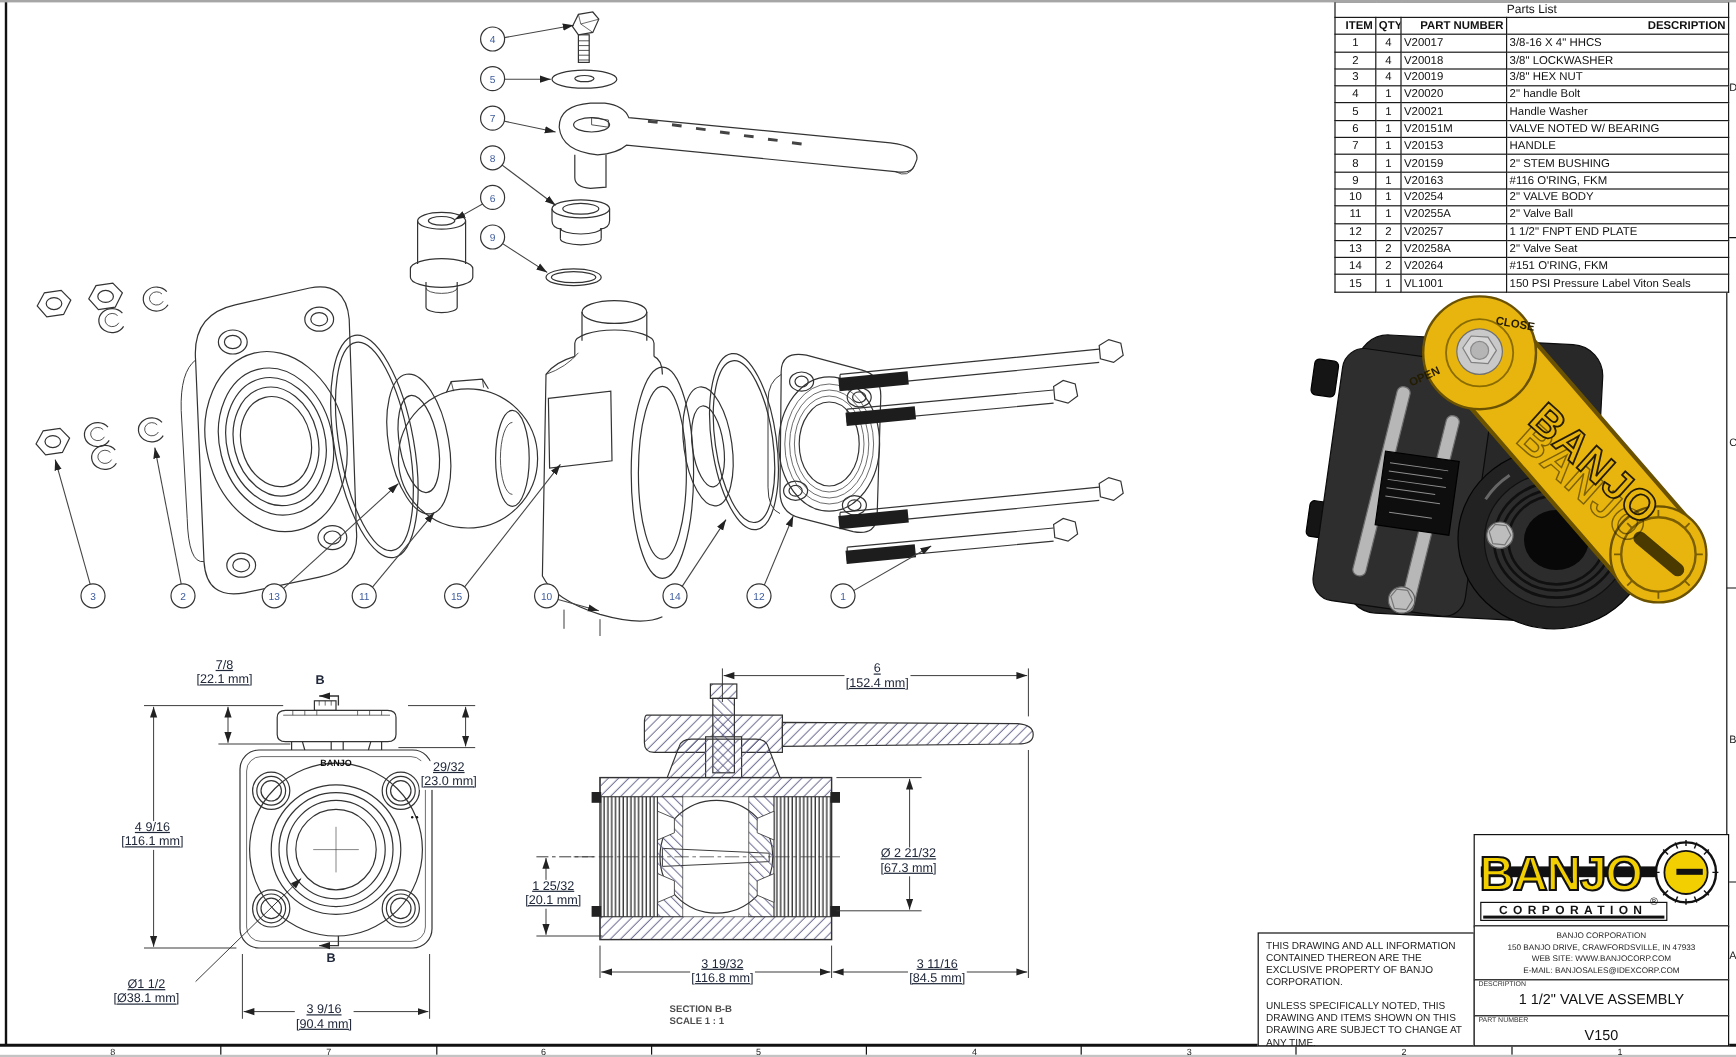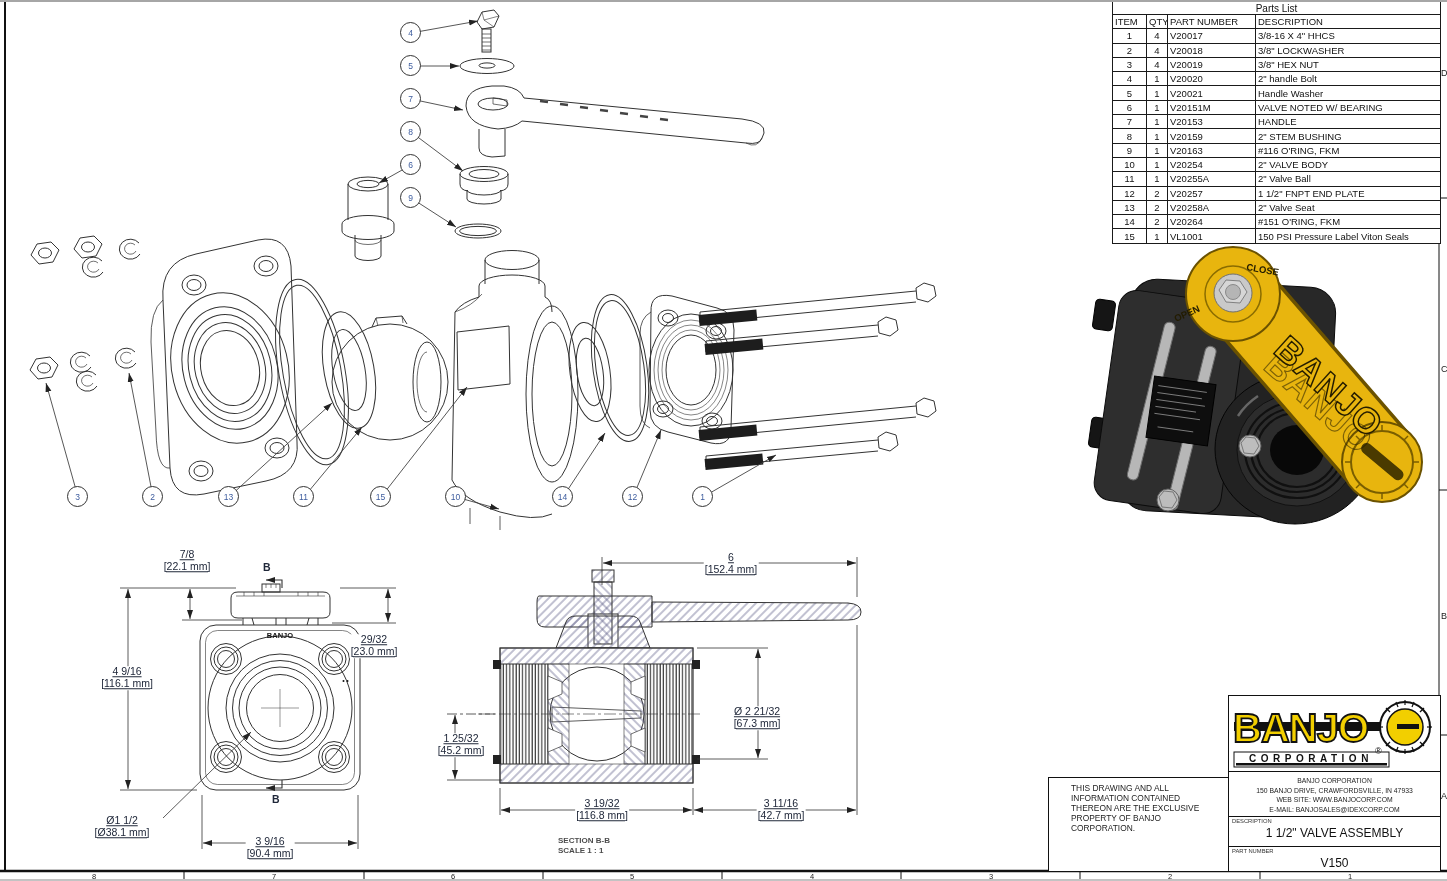--- a/index.html
+++ b/index.html
@@ -4,42 +4,42 @@
 <style>
   html,body{margin:0;padding:0;background:#fff;}
   #sheet{position:relative;width:1447px;height:881px;background:#fff;overflow:hidden;
          font-family:"Liberation Sans",sans-serif;color:#111;}
   
   #parts-list{position:absolute;left:1112px;top:1px;width:329px;border-collapse:collapse;
               table-layout:fixed;font-size:9.5px;background:#fff;}
   #parts-list th,#parts-list td{border:1px solid #1a1a1a;padding:0 2px;height:13.3px;
               line-height:11px;overflow:hidden;white-space:nowrap;}
   #parts-list .tbl-title{text-align:center;font-size:10px;height:12px;font-weight:normal;}
-  #parts-list th{font-weight:normal;text-align:left;}
+  #parts-list th{font-weight:bold;text-align:right;}
   #parts-list td.c{text-align:center;}
   
   .balloon{position:absolute;width:21px;height:21px;box-sizing:border-box;border:1.3px solid #333;
            border-radius:50%;background:#fff;display:flex;align-items:center;justify-content:center;
            font-size:8.5px;color:#3d5c9e;}
   
   .dim{position:absolute;transform:translate(-50%,-50%);text-align:center;font-size:10.5px;
        color:#20283a;background:#fff;line-height:1.12;white-space:nowrap;padding:0 1px;}
   .dim span{display:block;text-decoration:underline;}
   .seclabel{position:absolute;font-size:10.5px;font-weight:bold;color:#20283a;}
   .caption{position:absolute;font-size:8px;font-weight:bold;color:#4d4d4d;line-height:1.3;}
   
   .zone-num{position:absolute;top:872px;font-size:7.5px;color:#222;transform:translateX(-50%);}
   .zone-letter{position:absolute;left:1441px;font-size:9px;color:#222;}
   #top-edge{position:absolute;left:0;top:0;width:1447px;height:2px;background:#a6a6a6;}
   #bottom-strip{position:absolute;left:0;top:878.5px;width:1447px;height:2.5px;background:#c3c3c3;}
   
   .box{position:absolute;border:1.5px solid #111;box-sizing:border-box;background:#fff;}
   #legal-box{left:1048px;top:777px;width:181px;height:95px;font-size:8.4px;line-height:1.2;
              color:#1c1c1c;padding:5px 6px;}
-  #legal-box p{margin:0 0 10px 16px;}
+  #legal-box p{margin:0 0 10px 0;}
   #logo-box{left:1228px;top:695px;width:213px;height:78px;}
   #company-box{left:1228px;top:771px;width:213px;height:46px;text-align:center;font-size:6.8px;
                line-height:9.6px;padding-top:4px;color:#1c1c1c;}
   #desc-box{left:1228px;top:816px;width:213px;height:31px;}
   #pn-box{left:1228px;top:846px;width:213px;height:26px;}
   .tb-label{position:absolute;left:3px;top:1px;font-size:5.8px;color:#333;}
   .tb-value{position:absolute;left:0;right:0;top:9px;text-align:center;font-size:12px;color:#111;}
   svg text{font-family:"Liberation Sans",sans-serif;}
 </style>
 </head>
@@ -607,21 +607,21 @@
   </table>
 
   <div class="dim" style="left:187px;top:561px">
     <span>7/8</span>
     <span>[22.1 mm]</span>
   </div>
   <div class="dim" style="left:374px;top:646px">
     <span>29/32</span>
     <span>[23.0 mm]</span>
   </div>
-  <div class="dim" style="left:127px;top:678px">
+  <div class="dim" style="left:127px;top:696px">
     <span>4 9/16</span>
     <span>[116.1 mm]</span>
   </div>
   <div class="dim" style="left:270px;top:848px">
     <span>3 9/16</span>
     <span>[90.4 mm]</span>
   </div>
   <div class="dim" style="left:122px;top:827px">
     <span>Ø1 1/2</span>
     <span>[Ø38.1 mm]</span>
@@ -632,37 +632,38 @@
   <div class="dim" style="left:731px;top:564px">
     <span>6</span>
     <span>[152.4 mm]</span>
   </div>
   <div class="dim" style="left:757px;top:718px">
     <span>Ø  2 21/32</span>
     <span>[67.3 mm]</span>
   </div>
   <div class="dim" style="left:461px;top:745px">
     <span>1 25/32</span>
-    <span>[45.2 mm]</span>
+    <span>[20.1 mm]</span>
   </div>
   <div class="dim" style="left:602px;top:810px">
     <span>3 19/32</span>
     <span>[116.8 mm]</span>
   </div>
   <div class="dim" style="left:781px;top:810px">
     <span>3 11/16</span>
-    <span>[42.7 mm]</span>
+    <span>[84.5 mm]</span>
   </div>
   <div class="caption" style="left:558px;top:836px">
     <div>SECTION B-B</div>
     <div>SCALE 1 : 1</div>
   </div>
 
   <div class="box" id="legal-box">
     <p>THIS DRAWING AND ALL INFORMATION CONTAINED THEREON ARE THE EXCLUSIVE PROPERTY OF BANJO CORPORATION.</p>
+    <p>UNLESS SPECIFICALLY NOTED, THIS DRAWING AND ITEMS SHOWN ON THIS DRAWING ARE SUBJECT TO CHANGE AT ANY TIME.</p>
   </div>
 
   <div class="box" id="logo-box">
     <svg width="210" height="75" viewBox="0 0 210 75">
       <rect x="5" y="26" width="193" height="9" fill="#111"></rect>
       <text x="4" y="46" font-size="40" font-weight="bold" letter-spacing="-1" fill="#f2cf00" stroke="#111" stroke-width="1.8" style="font-family:'Liberation Sans',sans-serif">BANJO</text>
       <circle cx="176" cy="31" r="25" fill="#fff" stroke="#111" stroke-width="2"></circle>
       <circle cx="176" cy="31" r="18" fill="#f2cf00" stroke="#111" stroke-width="1.5"></circle>
       <g stroke="#111" stroke-width="1.2">
         <line x1="176" y1="4" x2="176" y2="9"></line>

